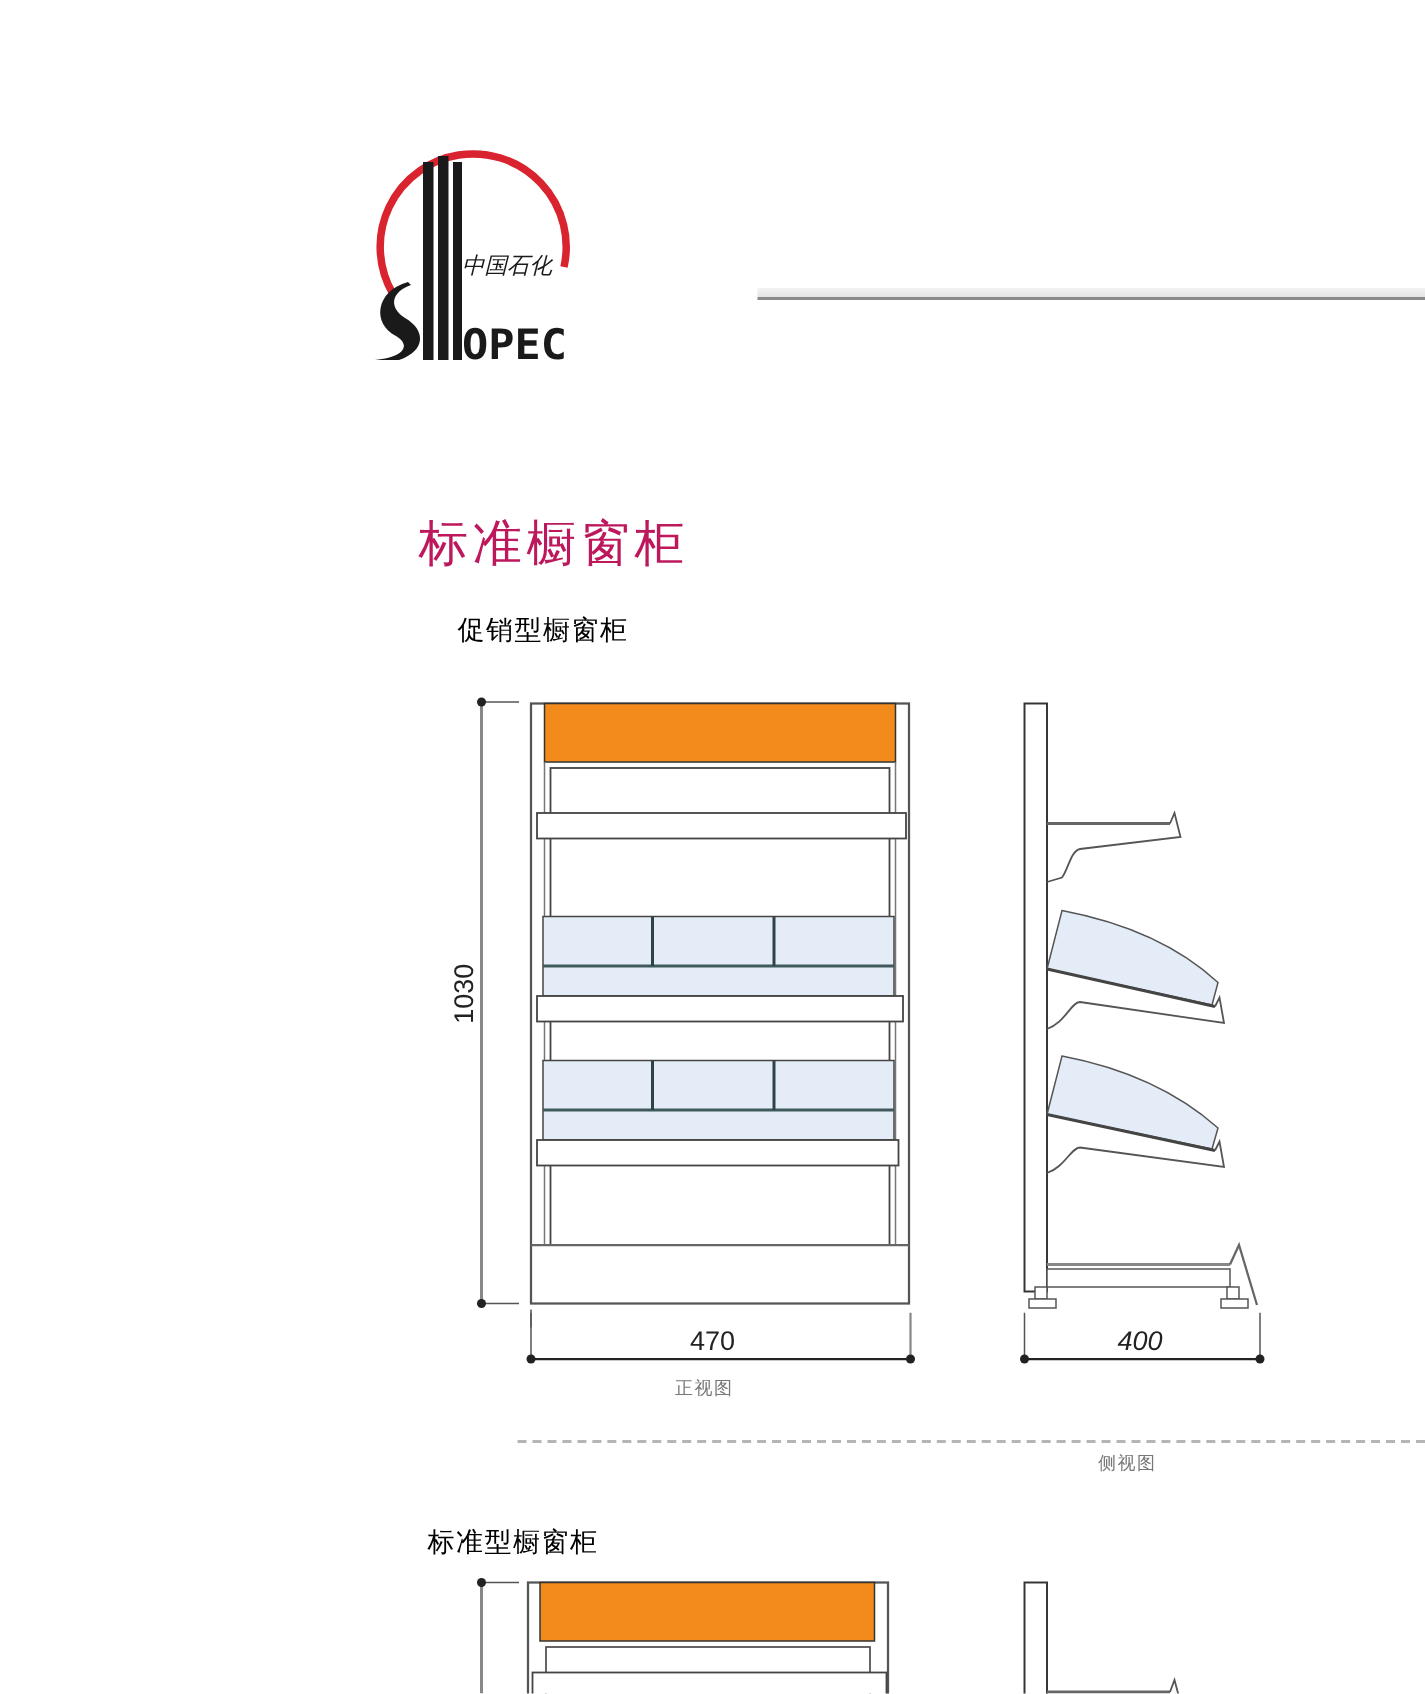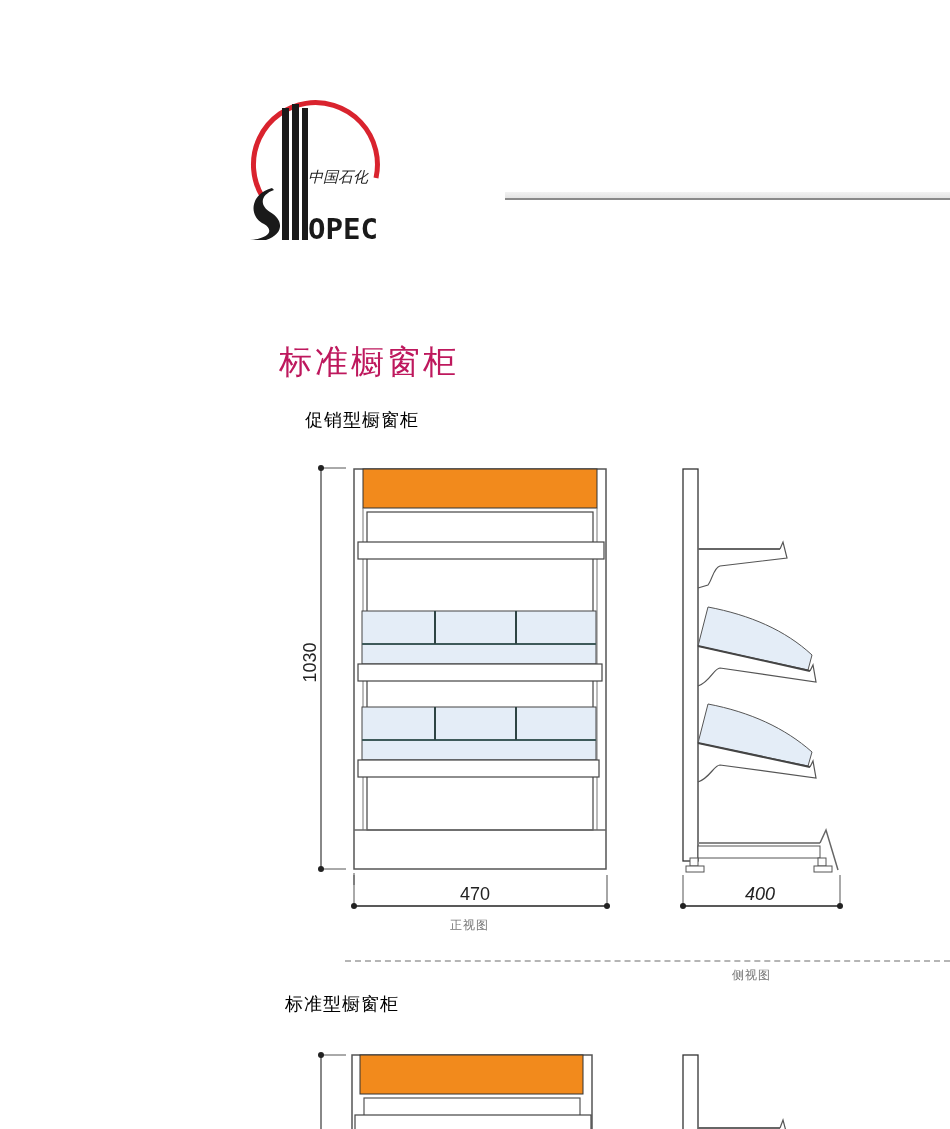--- a/index.html
+++ b/index.html
@@ -5,21 +5,21 @@
   html, body { margin: 0; padding: 0; background: #ffffff; }
   body { width: 950px; height: 1129px; position: relative; overflow: hidden;
          font-family: "DejaVu Sans", "Liberation Sans", sans-serif; color: #444; }
   .abs { position: absolute; }
   .logo { left: 244px; top: 98px; width: 140px; height: 150px; }
   .header-rule { left: 505px; top: 192px; width: 445px; height: 8px;
                  background: linear-gradient(#f2f2f2, #e4e4e4); border-bottom: 2px solid #8a8a8a; box-sizing: border-box; }
   .page-title { left: 279px; top: 340px; font-size: 33px; letter-spacing: 3px; color: #be185d; white-space: nowrap; }
   .section-title { font-size: 18px; color: #000000; white-space: nowrap; letter-spacing: 1px; }
   .s1 { left: 305px; top: 408px; }
-  .s2 { left: 285px; top: 992px; }
+  .s2 { left: 285px; top: 1016px; }
   .dim-text { font-size: 18px; color: #222; font-family: "Liberation Sans", sans-serif; }
   .caption { font-size: 12px; color: #777; letter-spacing: 1px; }
   .dashed { left: 345px; top: 960px; width: 605px; height: 0; border-top: 2px dashed #b5b5b5; }
   svg { display: block; }
 </style>
 </head>
 <body>
 
 <div class="abs logo">
   <svg width="140" height="150" viewBox="0 0 140 150">

